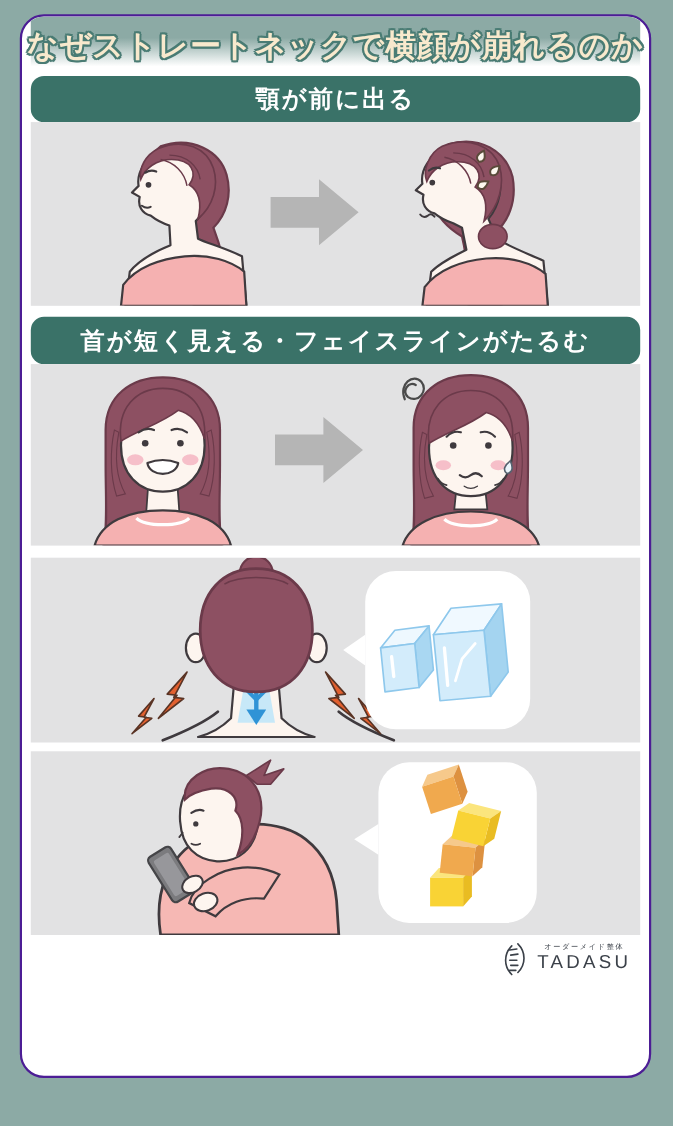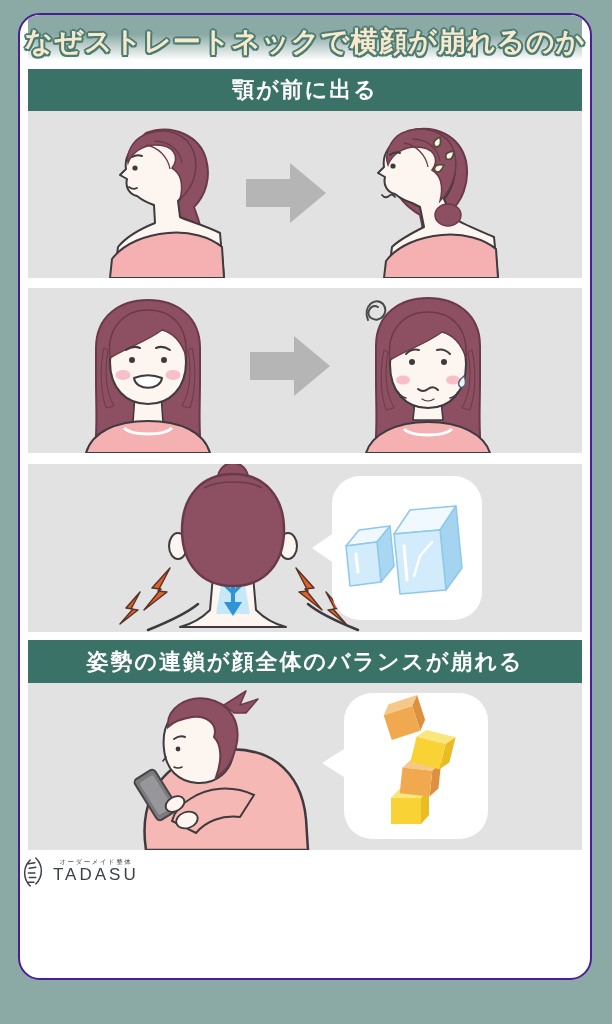--- a/index.html
+++ b/index.html
@@ -26,27 +26,28 @@
       -2px 0 0 #4a7c74, 2px 0 0 #4a7c74, 0 -2px 0 #4a7c74, 0 2px 0 #4a7c74,
       -1.5px -1.5px 0 #4a7c74, 1.5px -1.5px 0 #4a7c74,
       -1.5px 1.5px 0 #4a7c74, 1.5px 1.5px 0 #4a7c74;
   }
   .section { margin:0 8px; }
   .sec-gap-a { height:10px; } .sec-gap-b { height:11px; } .sec-gap-c { height:8px; }
   .sec-header {
     background:#3a7268; color:#ffffff; font-weight:bold; font-size:22px;
     letter-spacing:2px; display:flex; align-items:center; justify-content:center;
     white-space:nowrap;
+    border-radius:12px;
   }
   .h1 { height:42px; } .h2 { height:43px; } .h3 { height:42px; } .h4 { height:43px; }
   .panel { background:#e2e2e3; position:relative; overflow:hidden; }
   .p1 { height:167px; } .p2 { height:165px; } .p3 { height:168px; } .p4 { height:167px; }
   .panel svg { display:block; width:100%; height:100%; }
   .footer {
-    height:43px; display:flex; align-items:center; 
+    height:43px; display:flex; align-items:center; justify-content:flex-end;
     padding-right:16px; gap:7px;
   }
   .logo-text { display:flex; flex-direction:column; align-items:center; line-height:1.15; }
   .logo-tagline { font-size:6.5px; letter-spacing:1.5px; color:#3b4149; }
   .logo-name { font-size:17px; letter-spacing:3px; color:#3b4149; font-weight:500; }
 </style>
 </head>
 <body>
 
 <div class="card">
@@ -95,20 +96,21 @@
               </g>
           </g>
         </g>
       </svg>
     </div>
   </div>
 
   <div class="sec-gap-a"></div>
 
   <div class="section">
+    <div class="sec-header h2">首が短く見える・フェイスラインがたるむ</div>
     <div class="panel p2">
       <svg viewBox="0 0 554 165" preserveAspectRatio="xMidYMid meet">
 
         <g>
           <path d="M66,165 C70,150 68,120 68,92 L68,60 C68,28 92,12 120,12 C148,12 172,28 172,60 L172,92 C172,120 170,150 174,165 Z" fill="#8d5062" stroke="#6b3a4a" stroke-width="2"></path>
           <path d="M107,106 L133,106 L135,134 L105,134 Z" fill="#fdf5ef" stroke="#3f3a3e" stroke-width="1.6"></path>
           <path d="M58,165 C64,144 88,133 120,133 C152,133 176,144 182,165 Z" fill="#f5b1b1" stroke="#3f3a3e" stroke-width="2"></path>
           <path d="M96,140 C104,148 136,148 144,140" fill="none" stroke="#ffffff" stroke-width="3"></path>
           <path d="M120,28 C144,28 158,46 158,74 C158,100 142,116 120,116 C98,116 82,100 82,74 C82,46 96,28 120,28 Z" fill="#fdf5ef" stroke="#3f3a3e" stroke-width="2"></path>
           <path d="M82,70 C78,40 96,22 120,22 C144,22 160,38 158,68 C152,50 142,44 134,42 C118,54 98,60 82,70 Z" fill="#8d5062" stroke="#6b3a4a" stroke-width="1.5"></path>
@@ -191,21 +193,20 @@
             <path d="M376,82 L379,116" stroke="#ffffff" stroke-width="3" stroke-linecap="round"></path>
           </g>
         </g>
       </svg>
     </div>
   </div>
 
   <div class="sec-gap-c"></div>
 
   <div class="section">
-    <div class="sec-header h4">姿勢の連鎖が顔全体のバランスが崩れる</div>
     <div class="panel p4">
       <svg viewBox="0 0 554 167" preserveAspectRatio="xMidYMid meet">
         <g>
           <path d="M118,167 C112,128 124,96 156,78 C186,62 226,62 250,80 C268,94 276,114 278,136 L280,167 Z" fill="#f6b8b4" stroke="#3f3a3e" stroke-width="2.5"></path>
           <path d="M142,36 C160,22 186,24 198,40 C210,56 208,80 194,92 C180,104 158,102 146,90 C134,78 132,50 142,36 Z" fill="#fdf5ef" stroke="#3f3a3e" stroke-width="2"></path>
           <path d="M140,44 C138,26 158,12 180,16 C202,20 214,40 208,64 C204,80 196,90 188,94 C194,78 194,62 186,54 C190,42 180,32 164,34 C152,36 144,40 140,44 Z" fill="#8d5062" stroke="#6b3a4a" stroke-width="2"></path>
           <path d="M196,22 L218,8 L212,22 L230,16 L218,30 L206,30 Z" fill="#8d5062" stroke="#6b3a4a" stroke-width="1.5" stroke-linejoin="round"></path>
           <path d="M146,56 q6,-4 11,-2" fill="none" stroke="#3f3a3e" stroke-width="2" stroke-linecap="round"></path>
           <circle cx="150" cy="66" r="2.4" fill="#3f3a3e"></circle>
           <path d="M138,74 l-3,4 M146,84 q4,2 8,0" fill="none" stroke="#3f3a3e" stroke-width="1.6" stroke-linecap="round"></path>

